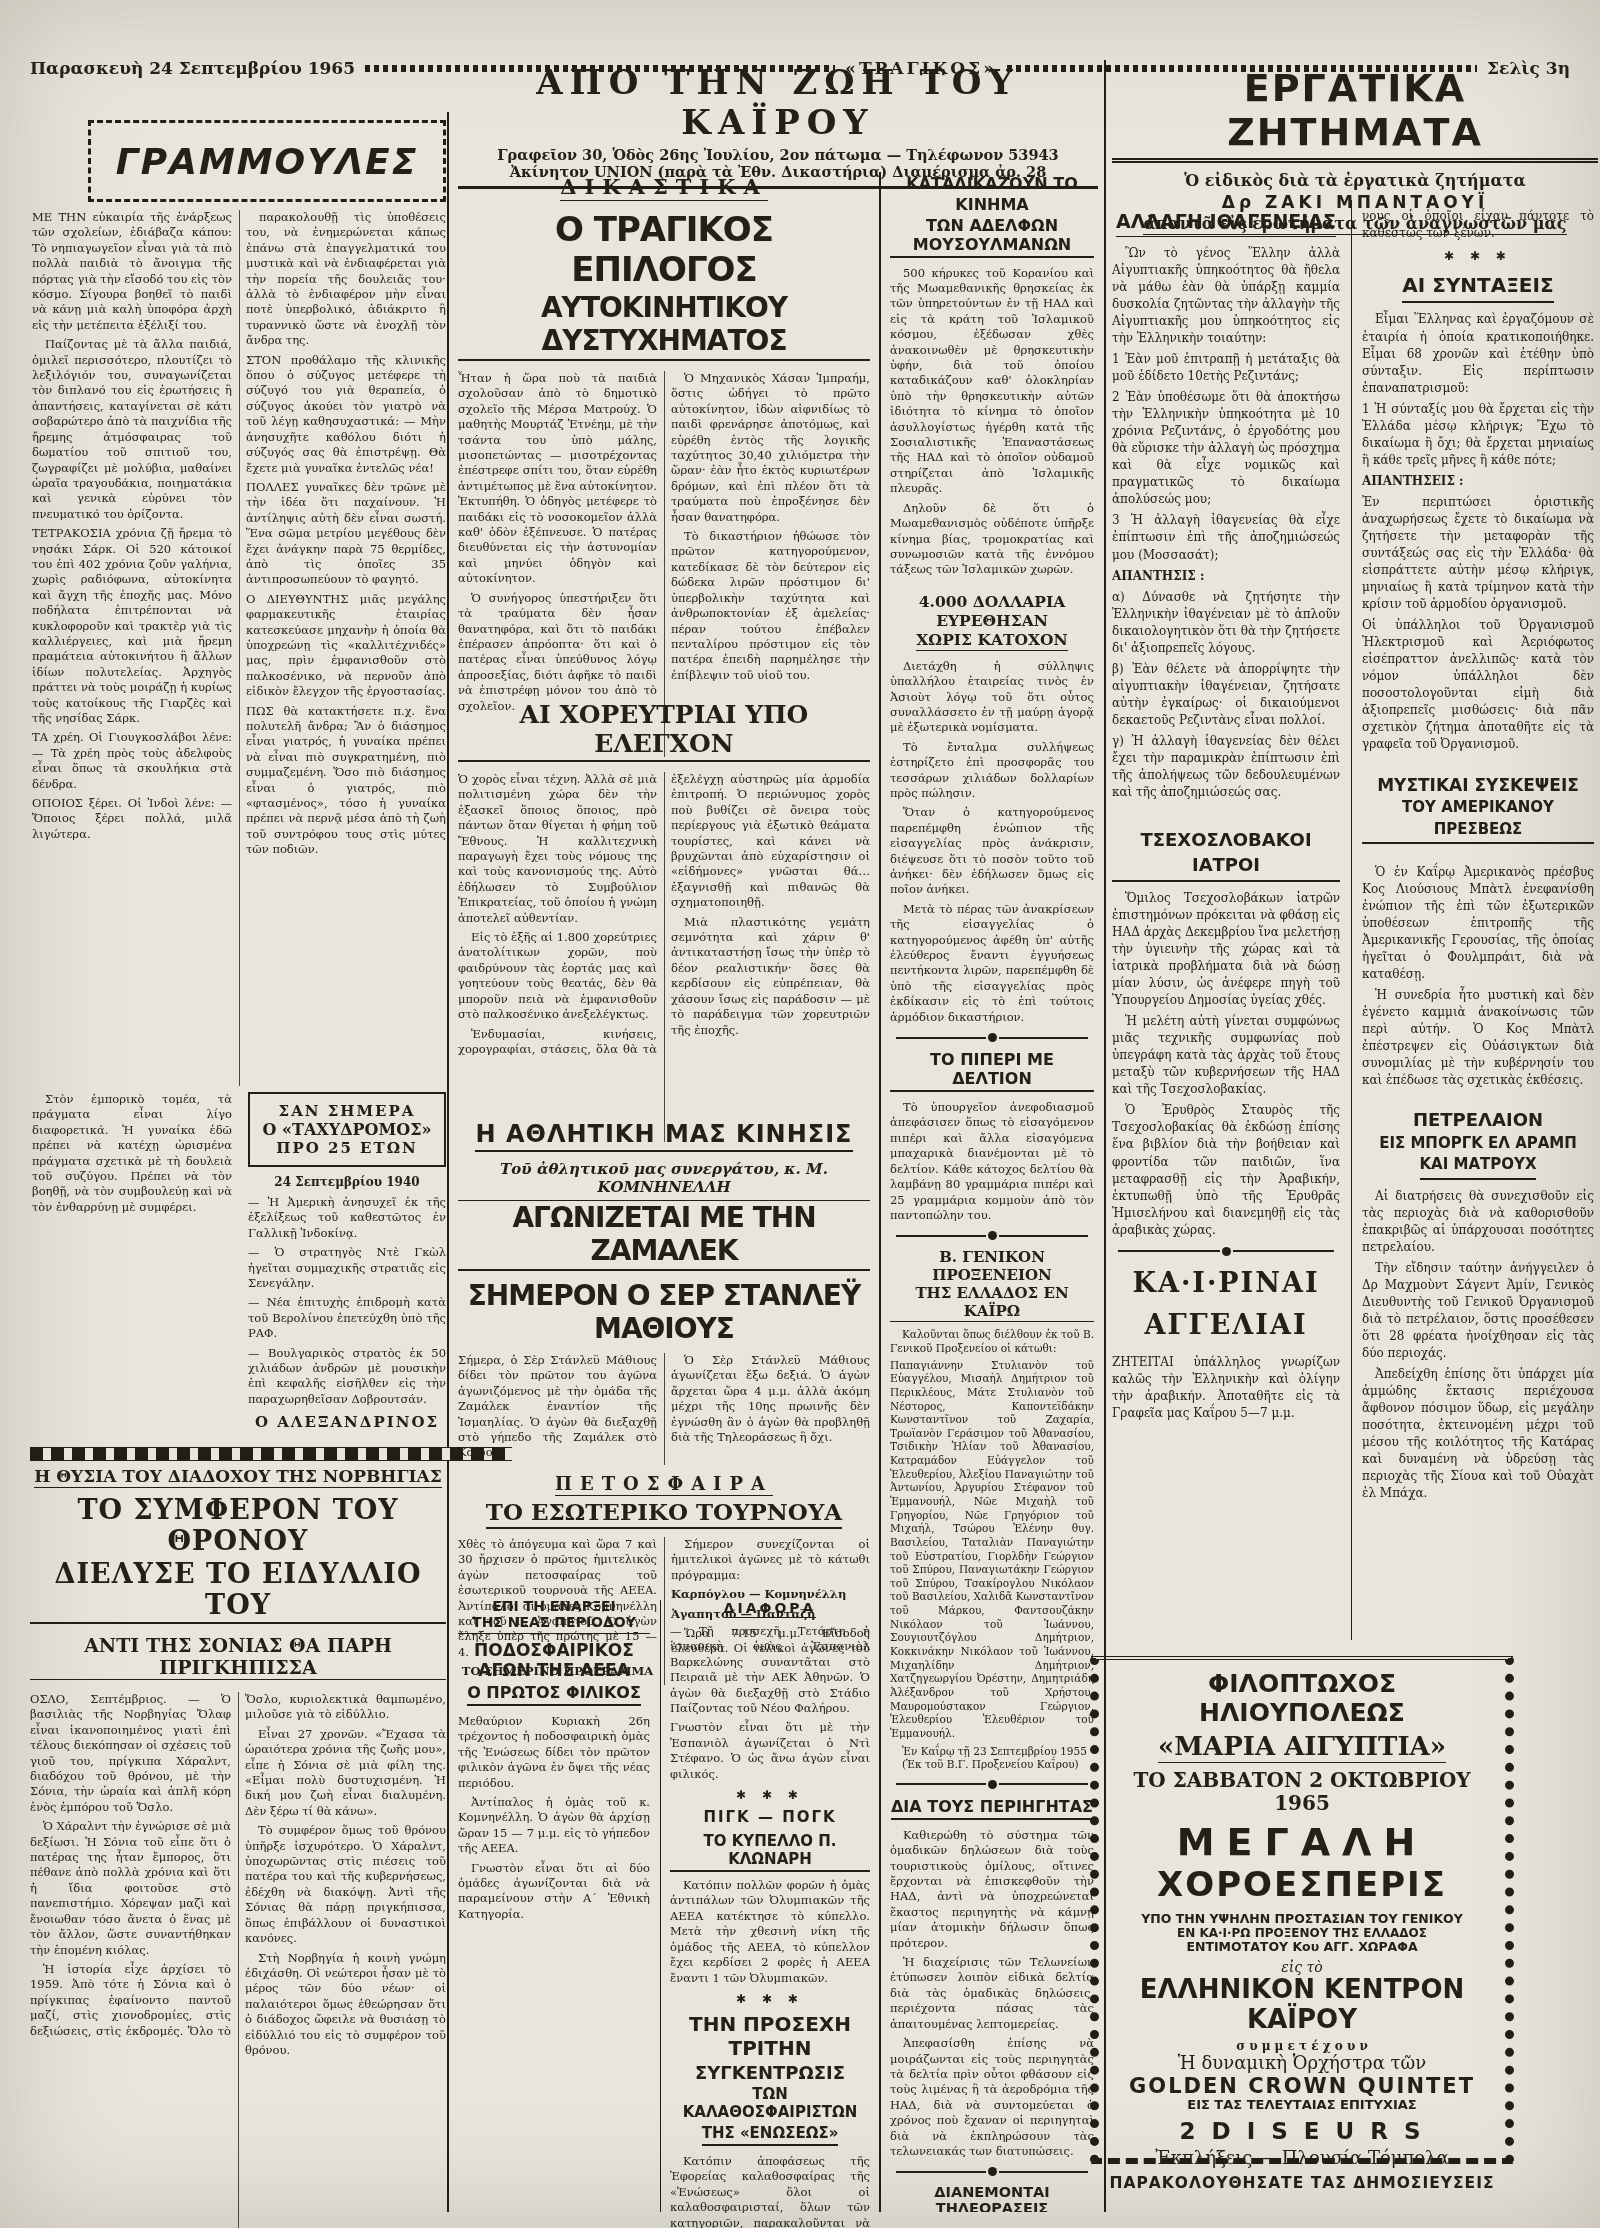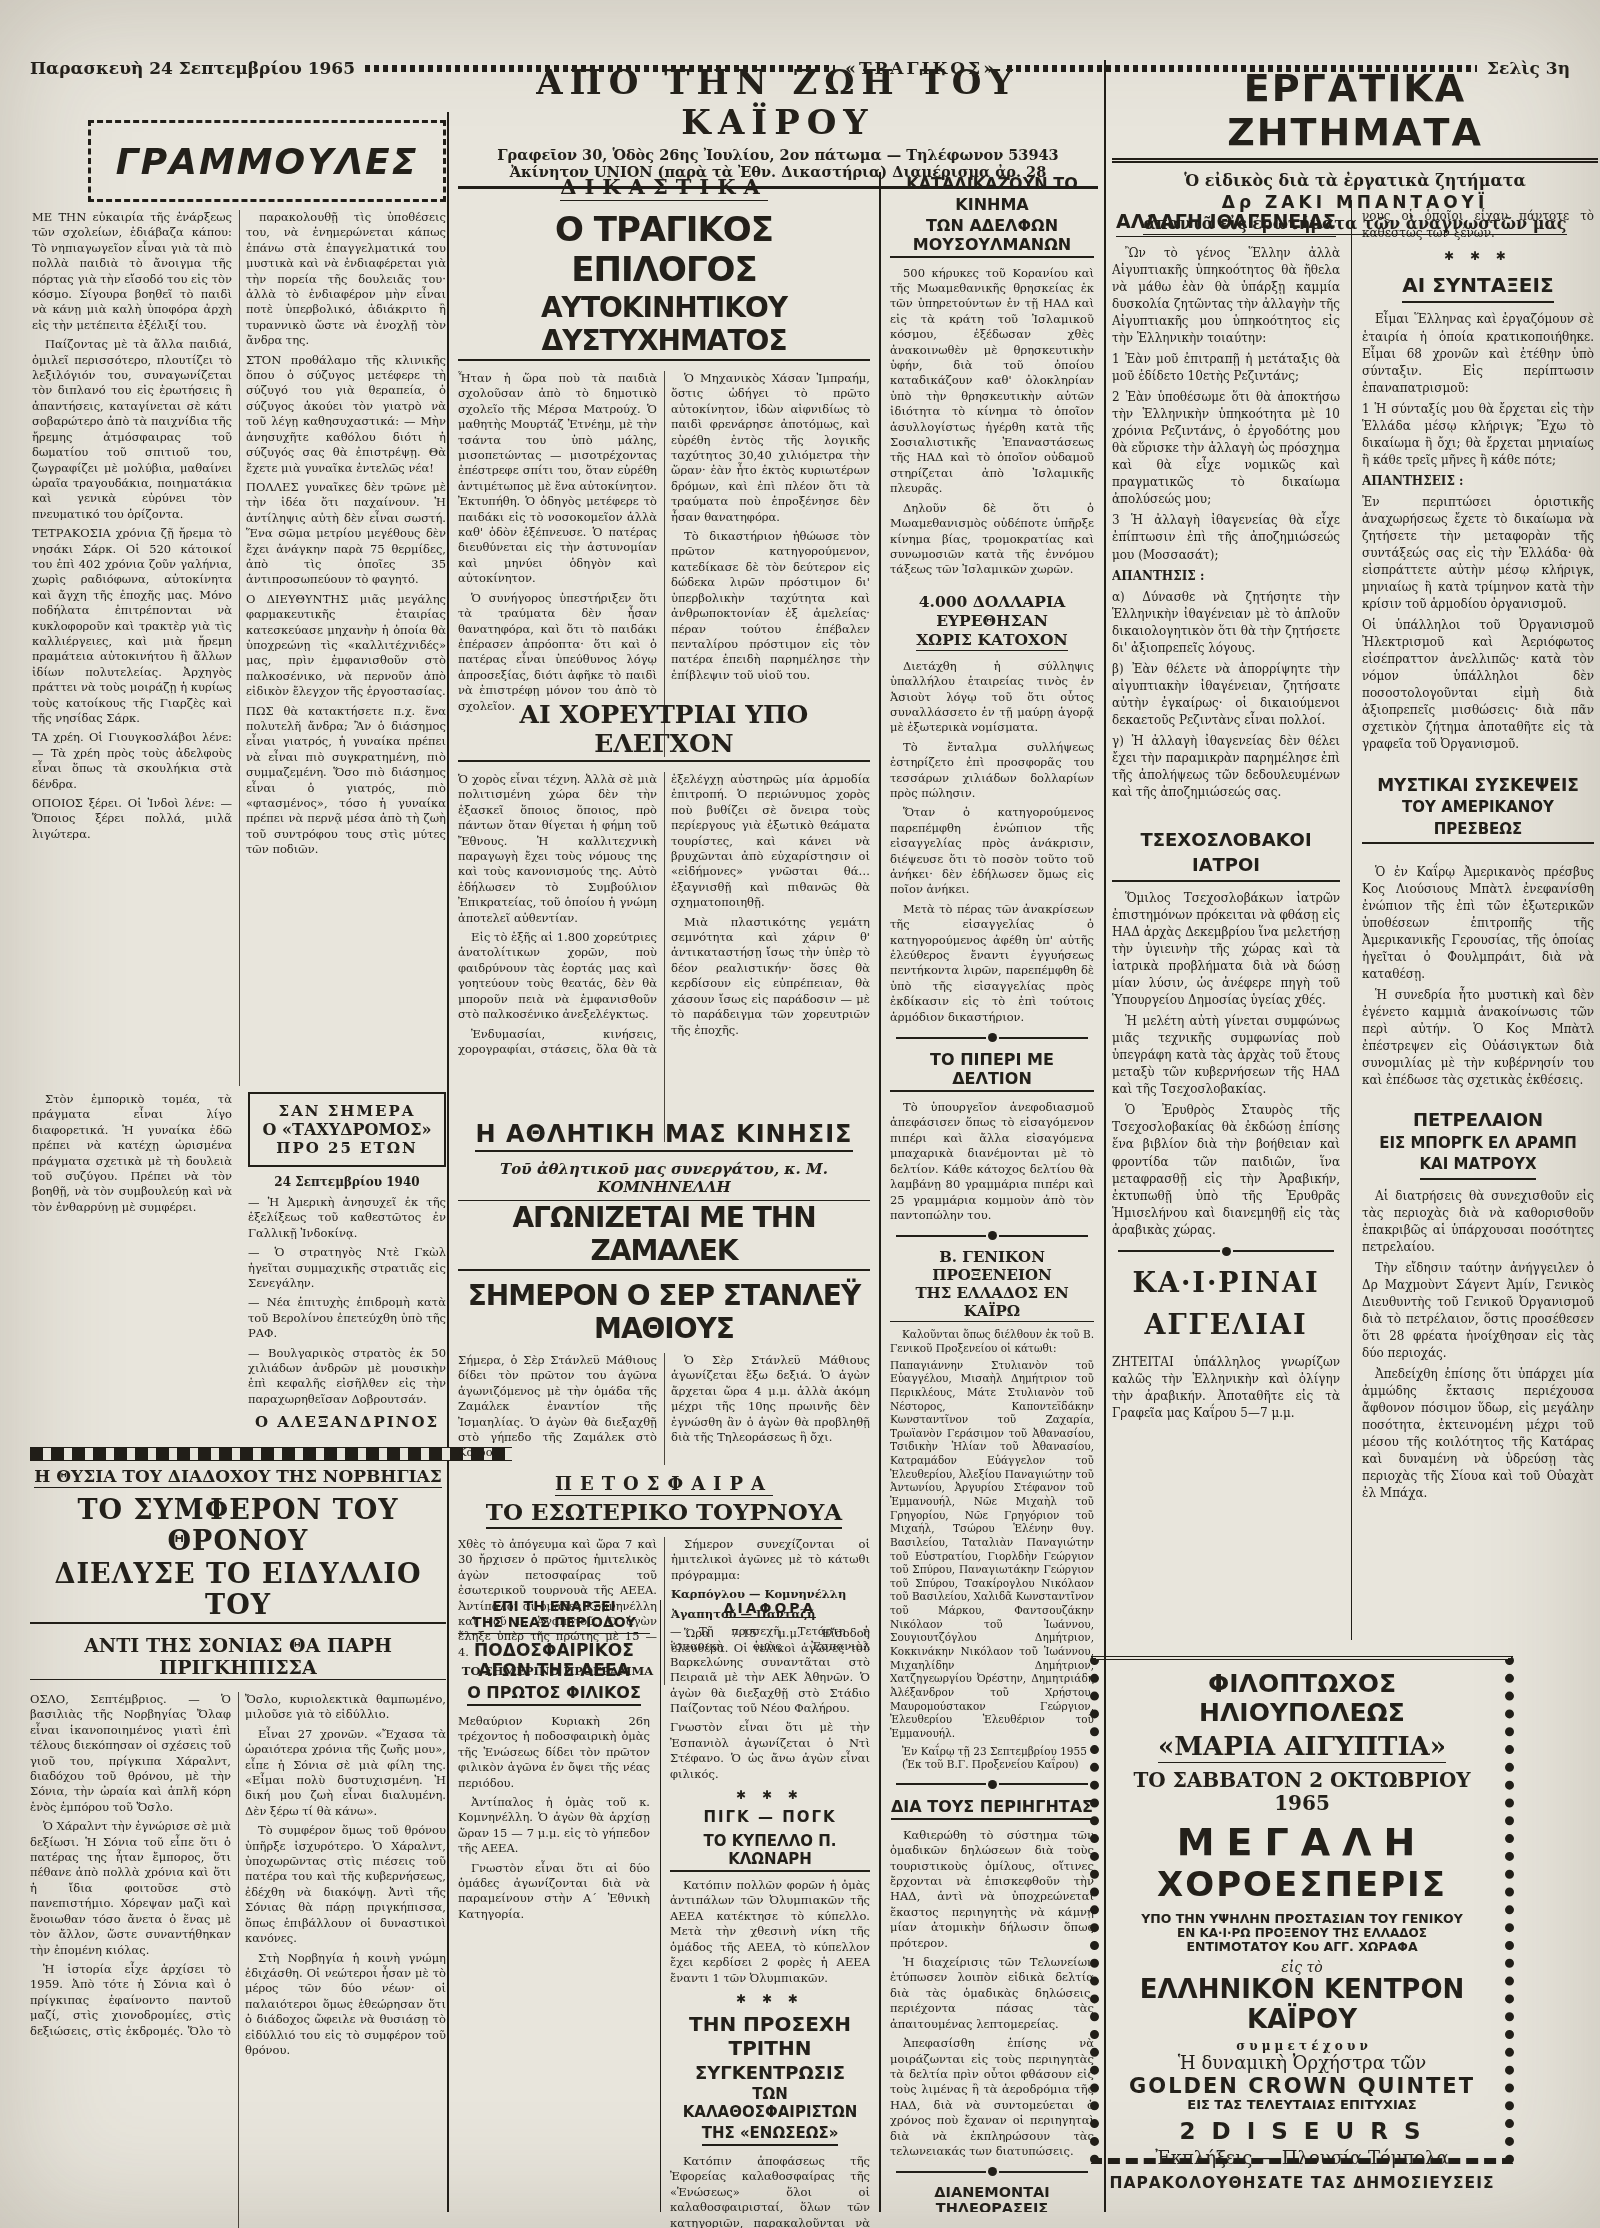--- a/index.html
+++ b/index.html
@@ -249,21 +249,21 @@
   <div class="abs" style="left:1112px;top:208px;width:228px;height:1436px;overflow:hidden;font-size:12px;line-height:1.42;text-align:justify;">
     <div class="c"><span class="b san uthin" style="font-size:19px;">ΑΛΛΑΓΗ ΙΘΑΓΕΝΕΙΑΣ</span></div>
     <div class="body" style="font-size:12px;line-height:1.42;margin-top:8px;">
       <p>Ὢν τὸ γένος Ἕλλην ἀλλὰ Αἰγυπτιακῆς ὑπηκοότητος θὰ ἤθελα νὰ μάθω ἐὰν θὰ ὑπάρξῃ καμμία δυσκολία ζητῶντας τὴν ἀλλαγὴν τῆς Αἰγυπτιακῆς μου ὑπηκοότητος εἰς τὴν Ἑλληνικὴν τοιαύτην:</p>
       <p class="lead">1  Ἐὰν μοῦ ἐπιτραπῇ ἡ μετάταξις θὰ μοῦ ἐδίδετο 10ετὴς Ρεζιντάνς;</p>
       <p class="lead">2  Ἐὰν ὑποθέσωμε ὅτι θὰ ἀποκτήσω τὴν Ἑλληνικὴν ὑπηκοότητα μὲ 10 χρόνια Ρεζιντάνς, ὁ ἐργοδότης μου θὰ εὕρισκε τὴν ἀλλαγὴ ὡς πρόσχημα καὶ θὰ εἶχε νομικῶς καὶ πραγματικῶς τὸ δικαίωμα ἀπολύσεώς μου;</p>
       <p class="lead">3  Ἡ ἀλλαγὴ ἰθαγενείας θὰ εἶχε ἐπίπτωσιν ἐπὶ τῆς ἀποζημιώσεώς μου (Μοσσασάτ);</p>
       <p class="b lead">ΑΠΑΝΤΗΣΙΣ :</p>
       <p class="lead">α)  Δύνασθε νὰ ζητήσητε τὴν Ἑλληνικὴν ἰθαγένειαν μὲ τὸ ἁπλοῦν δικαιολογητικὸν ὅτι θὰ τὴν ζητήσετε δι' ἀξιοπρεπεῖς λόγους.</p>
       <p class="lead">β)  Ἐὰν θέλετε νὰ ἀπορρίψητε τὴν αἰγυπτιακὴν ἰθαγένειαν, ζητήσατε αὐτὴν ἐγκαίρως· οἱ δικαιούμενοι δεκαετοῦς Ρεζιντὰνς εἶναι πολλοί.</p>
-      <p class="lead">γ)  Ἡ ἀλλαγὴ ἰθαγενείας δὲν θέλει ἔχει τὴν παραμικρὰν παρημέλησε ἐπὶ τῆς ἀπολήψεως τῶν δεδουλευμένων καὶ τῆς ἀποζημιώσεώς σας.</p>
+      <p class="lead">γ)  Ἡ ἀλλαγὴ ἰθαγενείας δὲν θέλει ἔχει τὴν παραμικρὰν ἐπίπτωσιν ἐπὶ τῆς ἀπολήψεως τῶν δεδουλευμένων καὶ τῆς ἀποζημιώσεώς σας.</p>
     </div>
     <div class="c" style="margin-top:26px;"><span class="b san uline" style="font-size:18px;">ΤΣΕΧΟΣΛΟΒΑΚΟΙ ΙΑΤΡΟΙ</span></div>
     <div class="body" style="font-size:12px;line-height:1.42;margin-top:8px;">
       <p>Ὅμιλος Τσεχοσλοβάκων ἰατρῶν ἐπιστημόνων πρόκειται νὰ φθάσῃ εἰς ΗΑΔ ἀρχὰς Δεκεμβρίου ἵνα μελετήσῃ τὴν ὑγιεινὴν τῆς χώρας καὶ τὰ ἰατρικὰ προβλήματα διὰ νὰ δώσῃ μίαν λύσιν, ὡς ἀνέφερε πηγὴ τοῦ Ὑπουργείου Δημοσίας ὑγείας χθές.</p>
       <p>Ἡ μελέτη αὐτὴ γίνεται συμφώνως μιᾶς τεχνικῆς συμφωνίας ποὺ ὑπεγράφη κατὰ τὰς ἀρχὰς τοῦ ἔτους μεταξὺ τῶν κυβερνήσεων τῆς ΗΑΔ καὶ τῆς Τσεχοσλοβακίας.</p>
       <p>Ὁ Ἐρυθρὸς Σταυρὸς τῆς Τσεχοσλοβακίας θὰ ἐκδώσῃ ἐπίσης ἕνα βιβλίον διὰ τὴν βοήθειαν καὶ φροντίδα τῶν παιδιῶν, ἵνα μεταφρασθῇ εἰς τὴν Ἀραβικήν, ἐκτυπωθῇ ὑπὸ τῆς Ἐρυθρᾶς Ἡμισελήνου καὶ διανεμηθῇ εἰς τὰς ἀραβικὰς χώρας.</p>
     </div>
     <div class="divdot">
         <i></i>
       </div>

